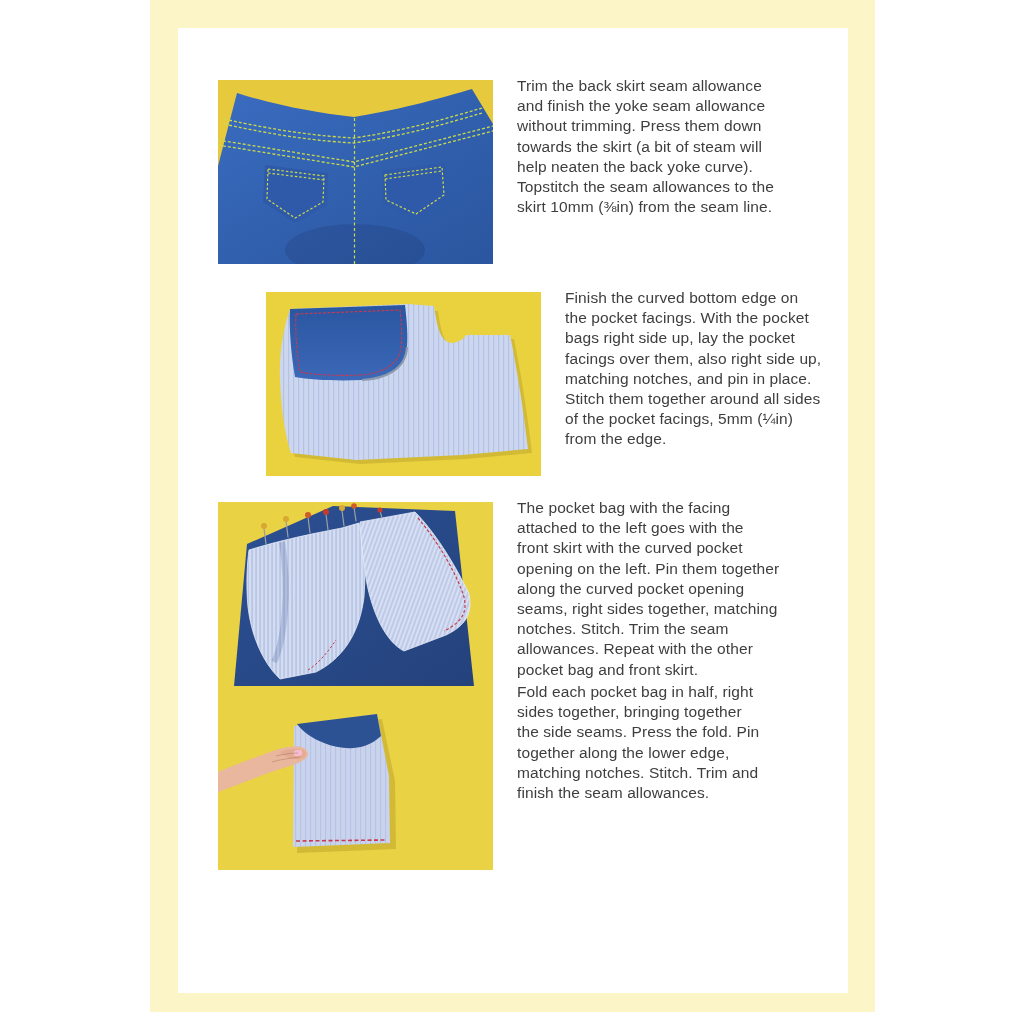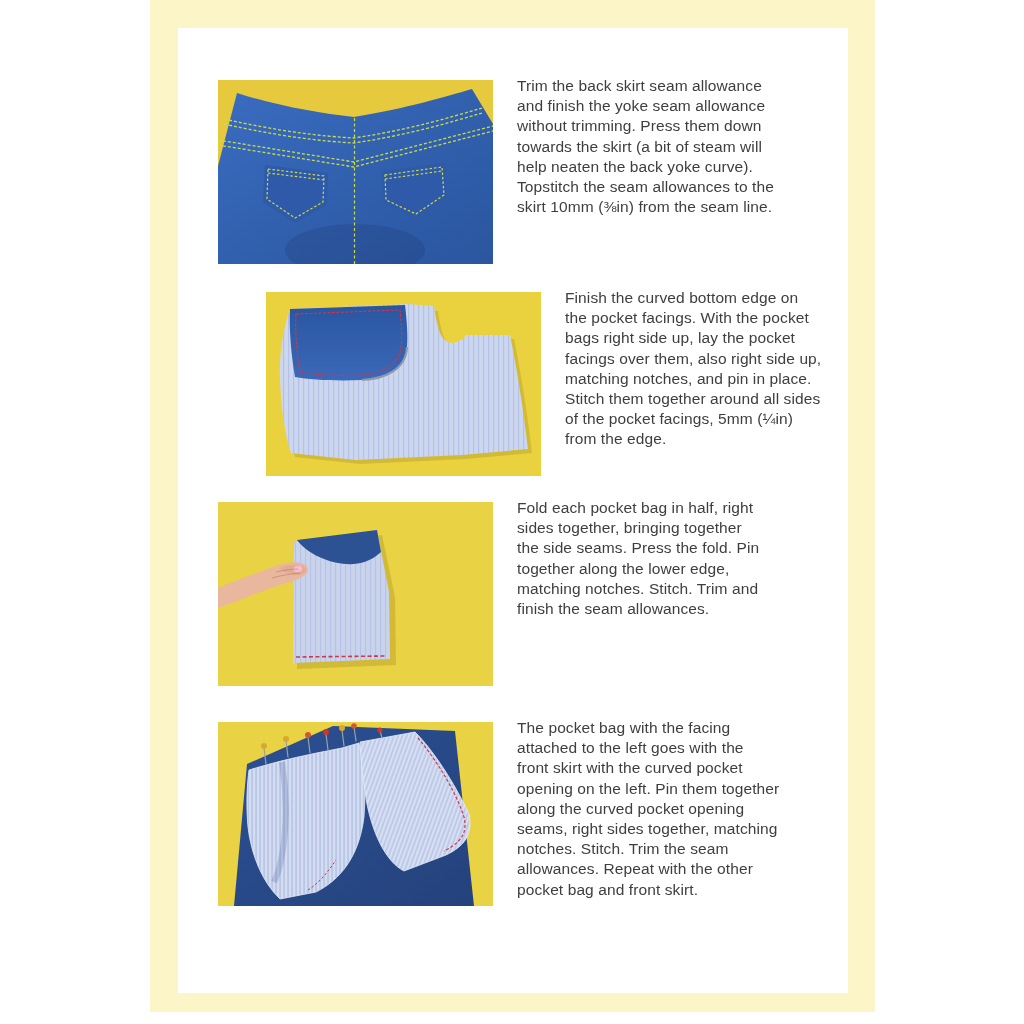--- a/index.html
+++ b/index.html
@@ -96,50 +96,20 @@
       <p class="step-text">Finish the curved bottom edge on
 the pocket facings. With the pocket
 bags right side up, lay the pocket
 facings over them, also right side up,
 matching notches, and pin in place.
 Stitch them together around all sides
 of the pocket facings, 5mm (¼in)
 from the edge.</p>
     </div>
 
-    <div class="step step-3">
-      <div class="photo">
-        <svg viewBox="0 0 275 184" xmlns="http://www.w3.org/2000/svg">
-          <defs>
-            <pattern id="vstr3" width="5" height="8" patternUnits="userSpaceOnUse">
-              <rect width="5" height="8" fill="#c9d3ec"></rect>
-              <rect x="2" width="1.1" height="8" fill="#b6c3e6"></rect>
-            </pattern>
-          </defs>
-          <rect width="275" height="184" fill="#e9d243"></rect>
-          <path d="M80,45 L164,33 L177,95 L178,163 L79,167 Z" fill="rgba(150,125,25,0.28)"></path>
-          <path d="M76,40 L159,28 L171,90 L172,157 L75,161 Z" fill="url(#vstr3)"></path>
-          <path d="M79,38 L159,28 L163,50 C146,66 124,64 106,57 C95,53 85,46 79,38 Z" fill="#2d5294"></path>
-          <path d="M78,155 L169,154" fill="none" stroke="#c73a4f" stroke-width="1.6" stroke-dasharray="4 2.5"></path>
-          <g>
-            <path d="M0,86 C18,78 36,72 52,66 C66,61 76,59 83,61 C90,63 92,68 88,72 C83,77 72,80 62,83 C40,90 18,100 0,106 Z" fill="#e9b69e"></path>
-            <path d="M62,66 C70,62 80,62 85,64 C90,67 88,72 82,73 C74,74 66,71 62,66 Z" fill="#e3ab92"></path>
-            <ellipse cx="80" cy="67" rx="4.5" ry="3.2" fill="#f5bccf" transform="rotate(-12 80 67)"></ellipse>
-            <path d="M58,70 C66,68 74,67 80,67 M54,76 C64,73 74,72 82,71" fill="none" stroke="rgba(150,90,70,0.35)" stroke-width="1"></path>
-          </g>
-        </svg>
-      </div>
-      <p class="step-text">Fold each pocket bag in half, right
-sides together, bringing together
-the side seams. Press the fold. Pin
-together along the lower edge,
-matching notches. Stitch. Trim and
-finish the seam allowances.</p>
-    </div>
-
     <div class="step step-4">
       <div class="photo">
         <svg viewBox="0 0 275 184" xmlns="http://www.w3.org/2000/svg">
           <defs>
             <linearGradient id="den4" x1="0" y1="0" x2="1" y2="1">
               <stop offset="0" stop-color="#2c5094"></stop>
               <stop offset="1" stop-color="#24427c"></stop>
             </linearGradient>
             <pattern id="vstr4" width="4" height="8" patternUnits="userSpaceOnUse">
               <rect width="4" height="8" fill="#d3dcf1"></rect>
@@ -179,14 +149,44 @@
 attached to the left goes with the
 front skirt with the curved pocket
 opening on the left. Pin them together
 along the curved pocket opening
 seams, right sides together, matching
 notches. Stitch. Trim the seam
 allowances. Repeat with the other
 pocket bag and front skirt.</p>
     </div>
 
+    <div class="step step-3">
+      <div class="photo">
+        <svg viewBox="0 0 275 184" xmlns="http://www.w3.org/2000/svg">
+          <defs>
+            <pattern id="vstr3" width="5" height="8" patternUnits="userSpaceOnUse">
+              <rect width="5" height="8" fill="#c9d3ec"></rect>
+              <rect x="2" width="1.1" height="8" fill="#b6c3e6"></rect>
+            </pattern>
+          </defs>
+          <rect width="275" height="184" fill="#e9d243"></rect>
+          <path d="M80,45 L164,33 L177,95 L178,163 L79,167 Z" fill="rgba(150,125,25,0.28)"></path>
+          <path d="M76,40 L159,28 L171,90 L172,157 L75,161 Z" fill="url(#vstr3)"></path>
+          <path d="M79,38 L159,28 L163,50 C146,66 124,64 106,57 C95,53 85,46 79,38 Z" fill="#2d5294"></path>
+          <path d="M78,155 L169,154" fill="none" stroke="#c73a4f" stroke-width="1.6" stroke-dasharray="4 2.5"></path>
+          <g>
+            <path d="M0,86 C18,78 36,72 52,66 C66,61 76,59 83,61 C90,63 92,68 88,72 C83,77 72,80 62,83 C40,90 18,100 0,106 Z" fill="#e9b69e"></path>
+            <path d="M62,66 C70,62 80,62 85,64 C90,67 88,72 82,73 C74,74 66,71 62,66 Z" fill="#e3ab92"></path>
+            <ellipse cx="80" cy="67" rx="4.5" ry="3.2" fill="#f5bccf" transform="rotate(-12 80 67)"></ellipse>
+            <path d="M58,70 C66,68 74,67 80,67 M54,76 C64,73 74,72 82,71" fill="none" stroke="rgba(150,90,70,0.35)" stroke-width="1"></path>
+          </g>
+        </svg>
+      </div>
+      <p class="step-text">Fold each pocket bag in half, right
+sides together, bringing together
+the side seams. Press the fold. Pin
+together along the lower edge,
+matching notches. Stitch. Trim and
+finish the seam allowances.</p>
+    </div>
+
   </div>
 </div>
 
 </body></html>

